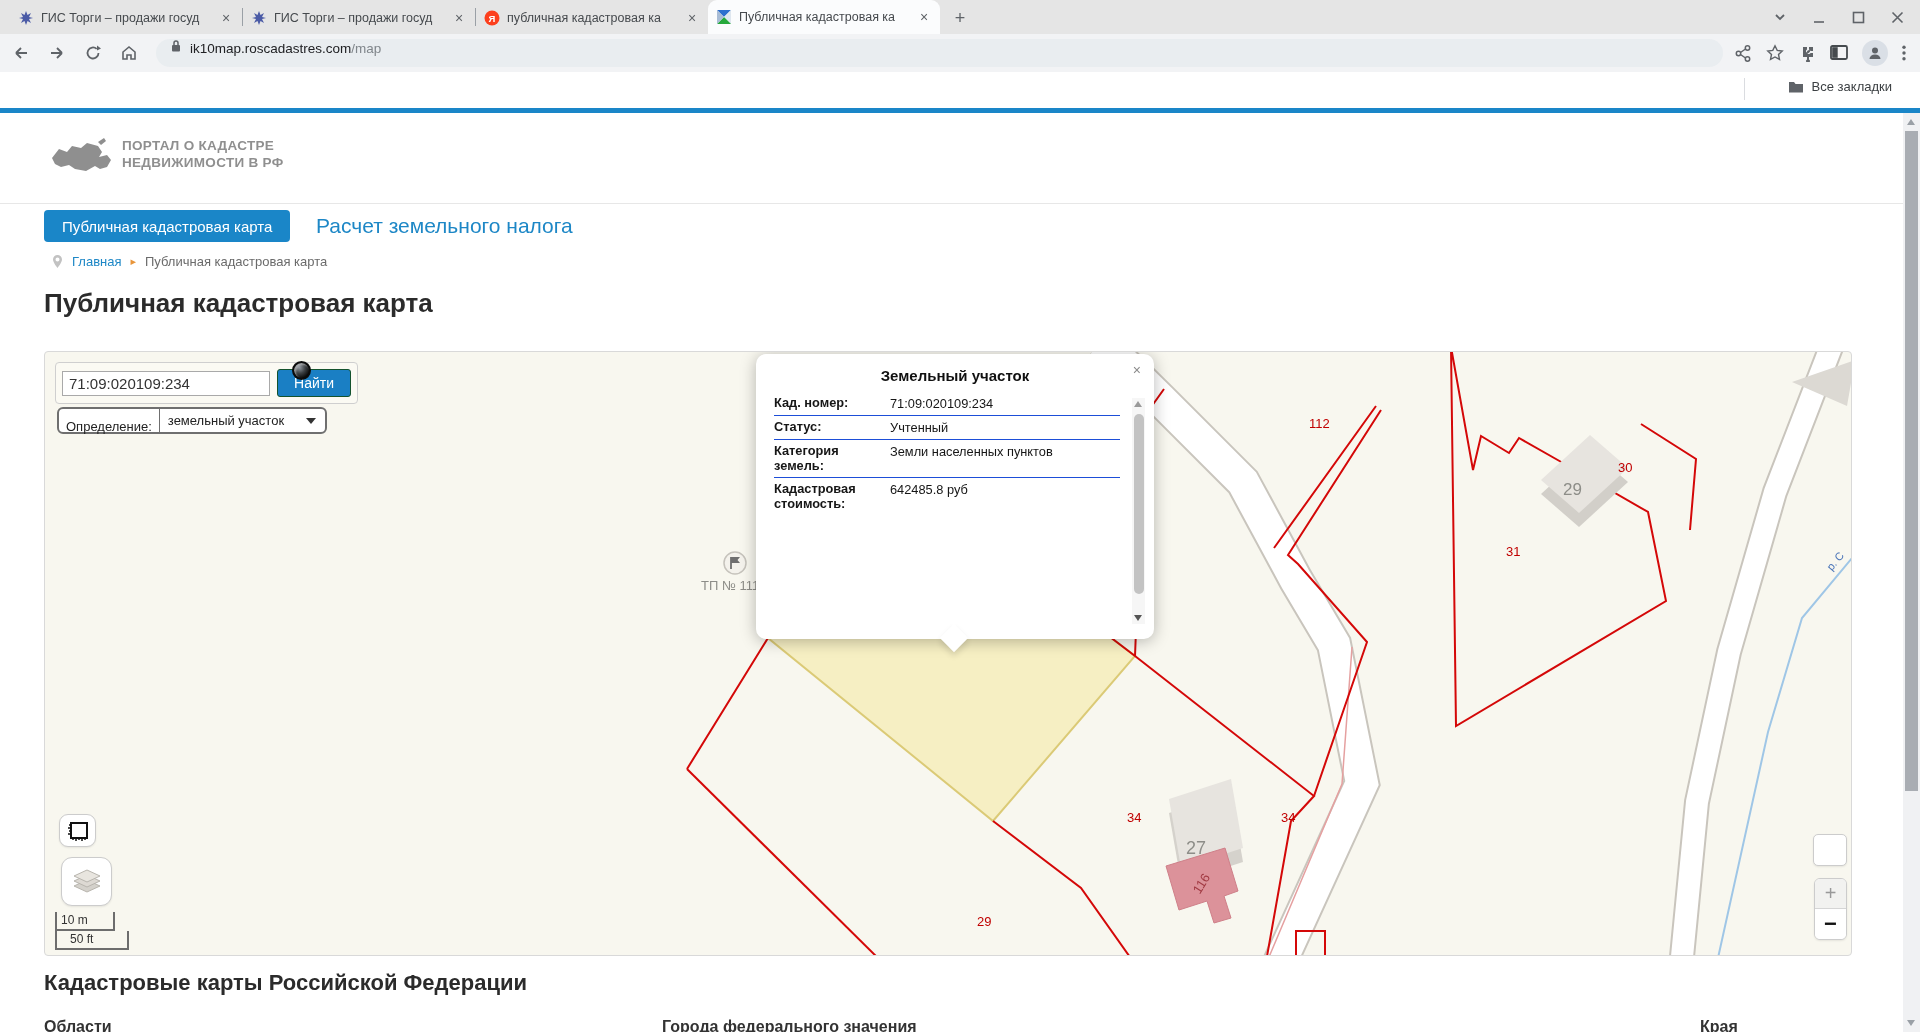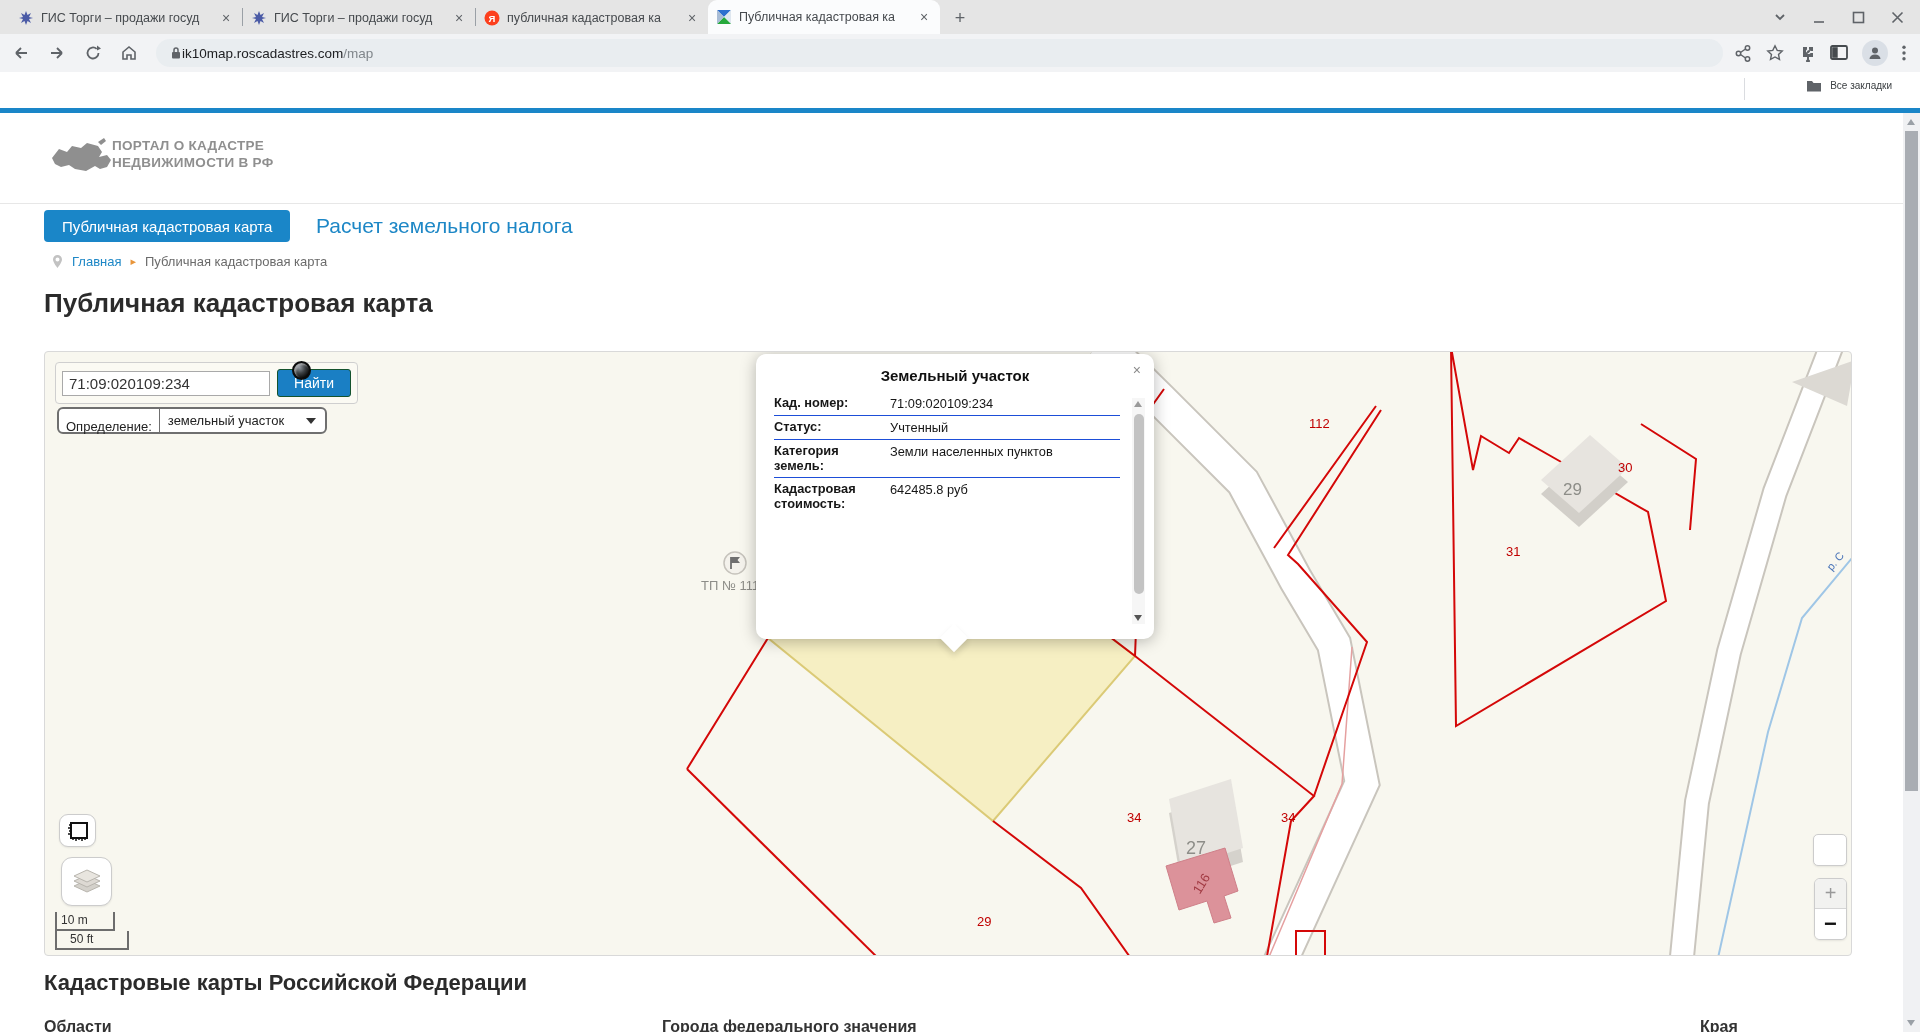--- a/index.html
+++ b/index.html
@@ -17,42 +17,42 @@
   .tabsep { width:1px; height:18px; background:#9aa0a6; margin-bottom:8px; }
   .newtab { width:28px; height:28px; margin:0 0 2px 6px; display:flex; align-items:center;
             justify-content:center; font-size:18px; color:#5f6368; border-radius:50%; }
   #wincontrols { position:absolute; right:8px; top:0; height:34px; display:flex; align-items:center; gap:26px; padding-right:8px; }
   #wincontrols svg { display:block; }
 
   #toolbar { position:absolute; left:0; top:34px; width:1920px; height:38px; background:#f2f3f5;
              display:flex; align-items:center; }
   .navbtn { width:30px; height:30px; display:flex; align-items:center; justify-content:center; margin-left:6px; border-radius:50%; }
   #urlpill { height:28px; flex:1; margin:0 12px; background:#e9edf0; border-radius:14px;
-             display:flex; align-items:center; padding:0 14px; }
+             display:flex; align-items:flex-start; padding:0 14px; gap:8px; }
   #urlpill .host { color:#202124; font-size:13.5px; }
   #urlpill .path { color:#80868b; font-size:13.5px; }
   .tbicons { display:flex; align-items:center; gap:14px; padding-right:14px; }
   .avatar { width:26px; height:26px; border-radius:50%; background:#dadfe6; display:flex; align-items:center; justify-content:center; }
 
   #bookmarks { position:absolute; left:0; top:72px; width:1920px; height:36px; background:#fff; }
   #allbm { position:absolute; right:28px; top:7px; display:flex; align-items:center; gap:8px;
-           color:#3c4043; font-size:10px; }
+           color:#3c4043; font-size:13px; }
   #bmdivider { position:absolute; right:175px; top:6px; width:1px; height:22px; background:#dadce0; }
 
   #bluebar { position:absolute; left:0; top:108px; width:1920px; height:5px; background:#1a86c8; }
 
   
   #pagescroll { position:absolute; right:0; top:113px; width:17px; height:919px; background:#f0f1f3; }
   #pagescroll .arrow { position:absolute; left:4px; width:0; height:0; border-left:4.5px solid transparent; border-right:4.5px solid transparent; }
   #pagescroll .up { top:6px; border-bottom:6px solid #9aa0a6; }
   #pagescroll .down { bottom:6px; border-top:6px solid #9aa0a6; }
   #pagescroll .thumb { position:absolute; left:2px; top:18px; width:13px; height:660px; background:#a9adb3; }
 
   
-  #logo { position:absolute; left:48px; top:132px; display:flex; align-items:center; }
+  #logo { position:absolute; left:48px; top:132px; display:flex; gap:10px; align-items:center; }
   #logotext { color:#8f8f8f; font-size:13.5px; font-weight:bold; line-height:17px; letter-spacing:.3px; }
   #navrow { position:absolute; left:0; top:203px; width:1903px; border-top:1px solid #e7e7e7; }
   #navtab-map { position:absolute; left:44px; top:210px; height:32px; padding:0 18px; background:#1a86c8;
         color:#fff; font-size:15px; border-radius:4px; display:flex; align-items:center; }
   #navlink-tax { position:absolute; left:316px; top:210px; height:32px; display:flex; align-items:center;
         color:#1d87c6; font-size:21px; }
   #breadcrumb { position:absolute; left:52px; top:254px; display:flex; align-items:center; gap:9px; font-size:13px; }
   #breadcrumb .home { color:#1d87c6; }
   #breadcrumb .sep { color:#e8953a; font-size:11px; }
   #breadcrumb .cur { color:#6b6b6b; }

